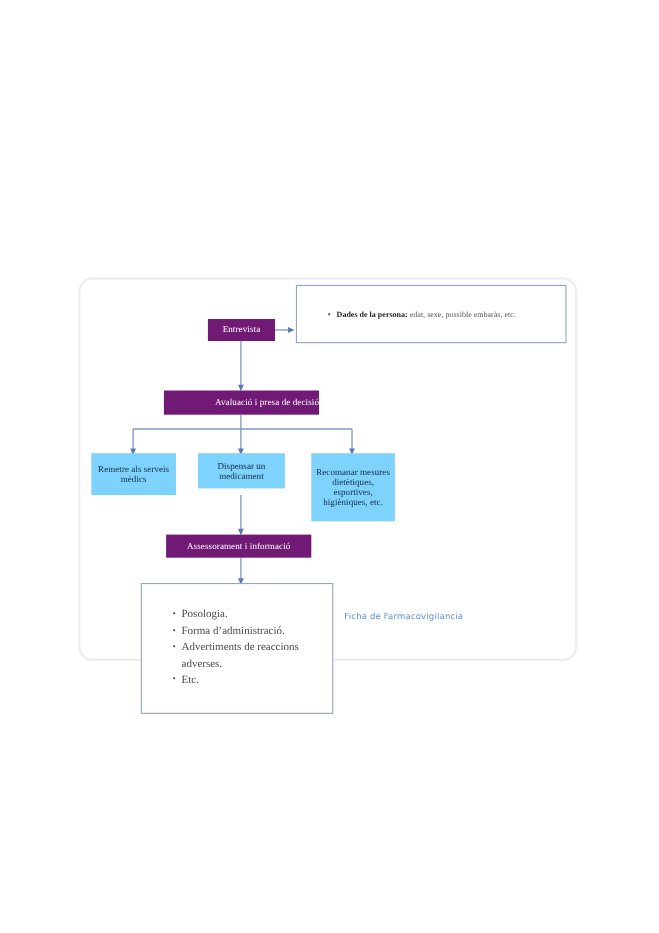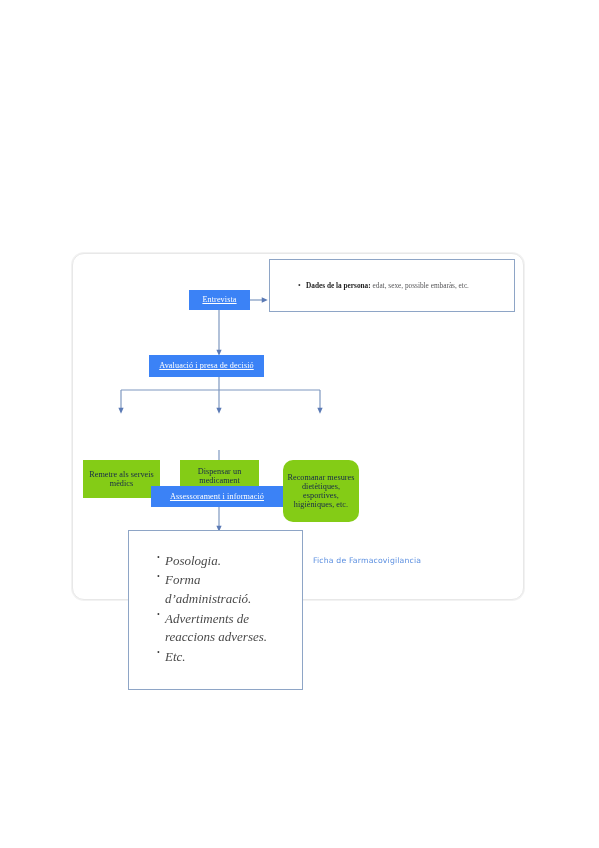--- a/index.html
+++ b/index.html
@@ -35,34 +35,32 @@
     box-sizing: border-box;
     text-align: center;
     display: flex;
     align-items: center;
     justify-content: center;
     line-height: 1.12;
   }
 
   
   .node.dark {
-    background: #3b82f6;
+    background: #701a75;
     color: #ffffff;
     font-size: 8.2px;
     letter-spacing: .1px;
-    text-decoration: underline;
   }
 
   
   .node.light {
-    background: #84cc16;
+    background: #7dd3fc;
     color: #17284a;
     font-size: 8.2px;
     letter-spacing: .05px;
-    margin-top: 48px;
   }
 
   
   .listbox {
     position: absolute;
     box-sizing: border-box;
     background: #ffffff;
     border: 1px solid #8ea5c6;
     color: #3c3c3c;
   }
@@ -99,25 +97,24 @@
   }
   #info-box li { line-height: 1.28; margin-bottom: 1.5px; }
 
   #advice-box {
     left: 128px;
     top: 530px;
     width: 175px;
     padding: 5px 3px 6px 4px;
   }
   #advice-box li {
-    font-size: 13px;
+    font-size: 10px;
     line-height: 1.45;
     color: #4a4a4a;
     margin-bottom: 0.5px;
-    font-style: italic;
   }
 
   
   #connectors {
     position: absolute;
     left: 0;
     top: 0;
     width: 599px;
     height: 848px;
     pointer-events: none;
@@ -163,33 +160,33 @@
 
   <line x1="219" y1="450" x2="219" y2="484" stroke="#7e98c0" stroke-width="1.2" marker-end="url(#arrow)"></line>
 
   <line x1="219" y1="507" x2="219" y2="529" stroke="#7e98c0" stroke-width="1.2" marker-end="url(#arrow)"></line>
 </svg>
 
 <div class="node dark" style="left:189px; top:290px; width:61px; height:20px;">
   <span>Entrevista</span>
 </div>
 
-<div class="node dark" style="left:149px; top:355px; width:115px; height:22px;">
+<div class="node dark" style="left:149px; top:355px; width:141px; height:22px;justify-content:flex-end;">
   <span>Avaluació i presa de decisió</span>
 </div>
 
 <div class="node light" style="left:83px; top:412px; width:77px; height:38px; padding:0 4px;">
   <span>Remetre als serveis mèdics</span>
 </div>
 
 <div class="node light" style="left:180px; top:412px; width:79px; height:32px; padding:0 16px;">
   <span>Dispensar un medicament</span>
 </div>
 
-<div class="node light" style="left:283px; top:412px; width:76px; height:62px; padding:0 3px;border-radius:10px;">
+<div class="node light" style="left:283px; top:412px; width:76px; height:62px; padding:0 3px;">
   <span>Recomanar mesures dietètiques, esportives, higièniques, etc.</span>
 </div>
 
 <div class="node dark" style="left:151px; top:486px; width:132px; height:21px;">
   <span>Assessorament i informació</span>
 </div>
 
 <div class="listbox" id="info-box">
   <ul>
     <li>

